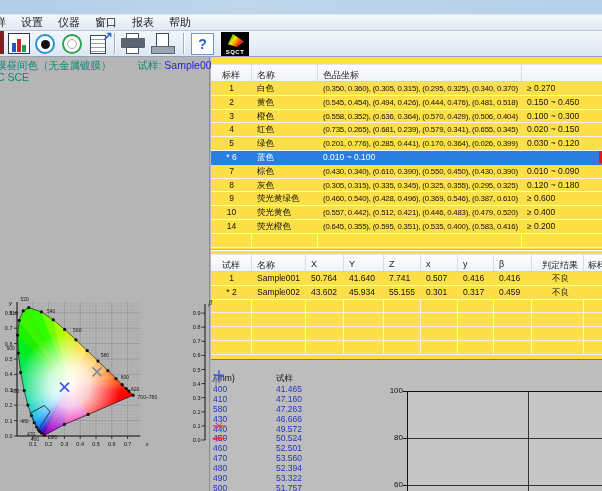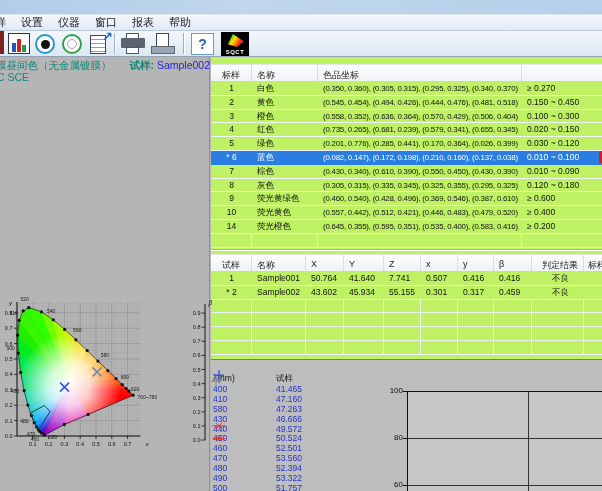--- a/index.html
+++ b/index.html
@@ -49,28 +49,28 @@
   #tb-sqct { left:221px; width:28px; }
   #tb-sqct .box { position:absolute; left:0; top:0; width:28px; height:24px; background:#000; }
   #tb-sqct .gamut { position:absolute; left:7px; top:2px; width:16px; height:13px;
      background:linear-gradient(125deg,#00d000 10%,#ffe000 40%,#ff3000 70%,#2040ff 100%);
      clip-path:polygon(30% 0,100% 58%,55% 100%,0 78%); }
   #tb-sqct .txt { position:absolute; left:0; bottom:1px; width:28px; text-align:center; color:#fff; font-size:6px; font-weight:bold; letter-spacing:0.5px; }
 
   
   #lp { position:absolute; left:0; top:57px; width:210px; height:434px; background:#b5b5b5; border-right:1px solid #8f8f8f; }
   #lp-h1 { position:absolute; left:-4px; top:2px; white-space:nowrap; font-size:10.5px; color:#0d8878; }
-  #lp-h1 .smp { margin-left:18px;font-weight:bold; }
+  #lp-h1 .smp { margin-left:26px; }
   #lp-h1 .smpv { color:#2222dd; }
   #lp-h2 { position:absolute; left:-3px; top:14px; font-size:10.5px; color:#0d8878; }
   #cie-svg { position:absolute; left:0; top:239px; width:196px; height:195px; font-family:"Liberation Sans",sans-serif; }
   #beta-svg { position:absolute; left:192px; top:296px; width:40px; height:178px; z-index:6; font-family:"Liberation Sans",sans-serif; }
 
   
-  #rp { position:absolute; left:211px; top:57px; width:391px; height:434px; background:#bef264; }
+  #rp { position:absolute; left:211px; top:57px; width:391px; height:434px; background:#fde047; }
   .thead { position:absolute; left:0; right:0; height:18px; display:flex;
     background:linear-gradient(#fdfdfe,#f0f2f5); border-top:1px solid #e2e6eb; border-bottom:1px solid #cdd2d9;
     font-size:9px; color:#222; }
   .thead span { border-right:1px solid #d8dde3; padding-top:4px; overflow:hidden; white-space:nowrap; }
   .trow { display:flex; height:13.8px; line-height:13.5px; font-size:8.5px; white-space:nowrap; border-bottom:1px solid #f3f4f6; position:relative; }
   .trow span { overflow:hidden; white-space:nowrap; }
   
   .t1c0 { width:41px; text-align:center; }
   .t1c1 { width:66px; padding-left:5px; }
   .t1c2 { width:204px; padding-left:5px; font-size:7.8px; letter-spacing:-0.2px; }
@@ -367,21 +367,20 @@
         <div class="trow">
           <span class="t1c0">5</span>
           <span class="t1c1">绿色</span>
           <span class="t1c2">(0.201, 0.776), (0.285, 0.441), (0.170, 0.364), (0.026, 0.399)</span>
           <span class="t1c3">0.030 ~ 0.120</span>
         </div>
 
         <div class="trow selected">
           <span class="t1c0">* 6</span>
           <span class="t1c1">蓝色</span>
-          <span class="t1c2">(0.082, 0.147), (0.172, 0.198), (0.210, 0.160), (0.137, 0.038)</span>
           <span class="t1c3">0.010 ~ 0.100</span>
         </div>
 
         <div class="trow">
           <span class="t1c0">7</span>
           <span class="t1c1">棕色</span>
           <span class="t1c2">(0.430, 0.340), (0.610, 0.390), (0.550, 0.450), (0.430, 0.390)</span>
           <span class="t1c3">0.010 ~ 0.090</span>
         </div>
 

